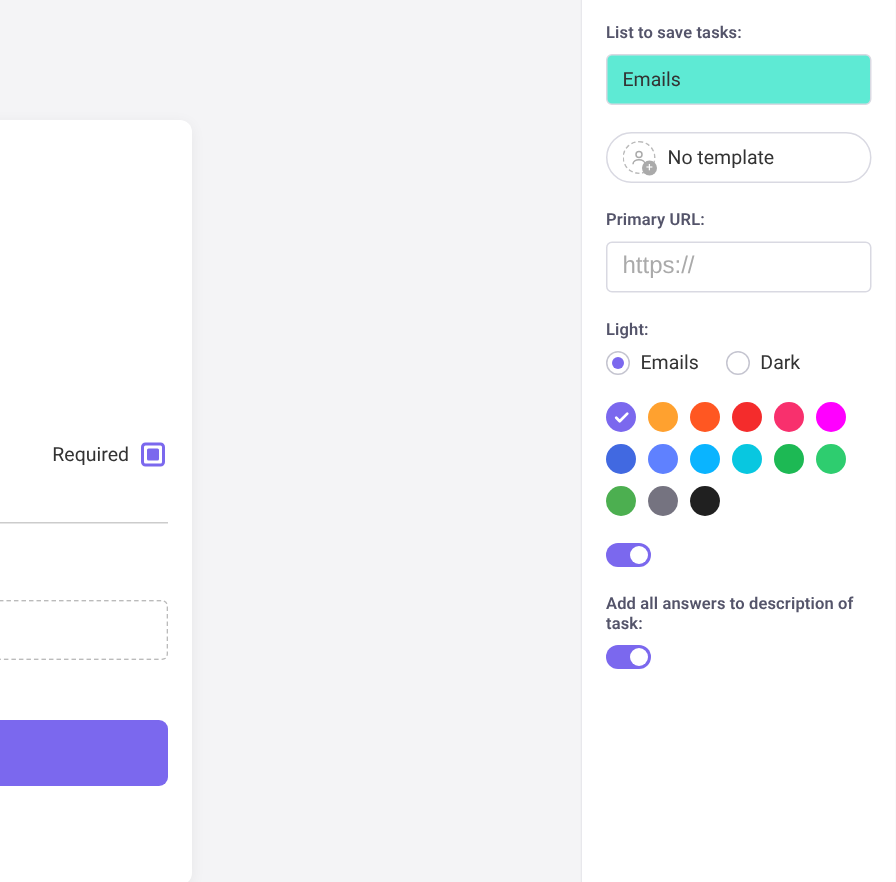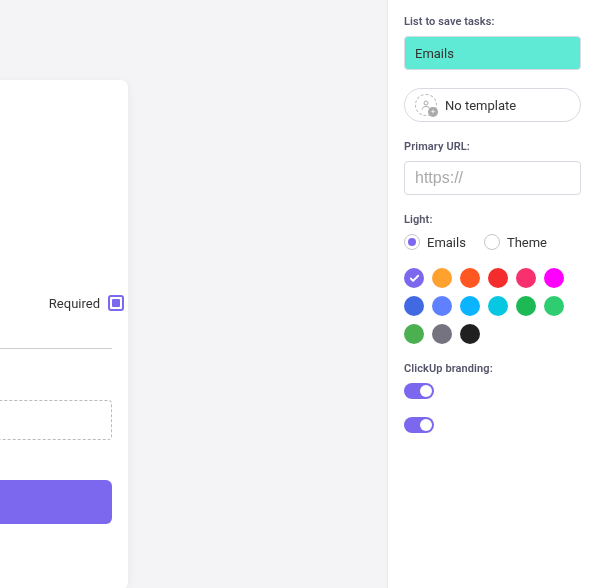--- a/index.html
+++ b/index.html
@@ -20,21 +20,21 @@
     width: 348px;
     height: 510px;
     background: #fff;
     border-radius: 8px;
     box-shadow: 0 2px 10px rgba(0,0,0,0.06);
     padding: 20px;
   }
   .required-row {
     position: absolute;
     top: 215px;
-    right: 4px;
+    right: 18px;
     display: flex;
     align-items: center;
     gap: 8px;
     font-size: 13px;
     color: #333;
   }
   .required-check {
     width: 16px;
     height: 16px;
     border: 2px solid #7b68ee;
@@ -285,21 +285,21 @@
       <div class="radio-item">
         <div class="radio-circle selected">
             <div class="radio-dot"></div>
           </div>
         <span>Emails</span>
       </div>
       <div class="radio-item">
         <div class="radio-circle">
             <div class="radio-dot"></div>
           </div>
-        <span>Theme</span>
+        <span>Dark</span>
       </div>
     </div>
   </div>
 
   <div class="field-group">
     <div class="swatch-grid" id="swatch-grid">
         <div class="swatch selected" style="background: rgb(123, 104, 238);">
           <svg viewBox="0 0 24 24" fill="none" stroke="#fff" stroke-width="4" stroke-linecap="round" stroke-linejoin="round">
             <polyline points="20 6 9 17 4 12"></polyline>
           </svg>
@@ -315,25 +315,25 @@
         <div class="swatch" style="background: rgb(8, 199, 224);"></div>
         <div class="swatch" style="background: rgb(29, 185, 84);"></div>
         <div class="swatch" style="background: rgb(46, 205, 111);"></div>
         <div class="swatch" style="background: rgb(76, 175, 80);"></div>
         <div class="swatch" style="background: rgb(117, 115, 128);"></div>
         <div class="swatch" style="background: rgb(32, 32, 32);"></div>
       </div>
   </div>
 
   <div class="field-group">
-    <div class="field-label">ClickUp branding:</div>
     <div class="toggle">
       <div class="toggle-knob"></div>
     </div>
   </div>
 
   <div class="field-group" style="margin-bottom:8px">
+    <div class="field-label">Add all answers to description of task:</div>
     <div class="toggle">
       <div class="toggle-knob"></div>
     </div>
   </div>
 
 </div>
 
 </body></html>

